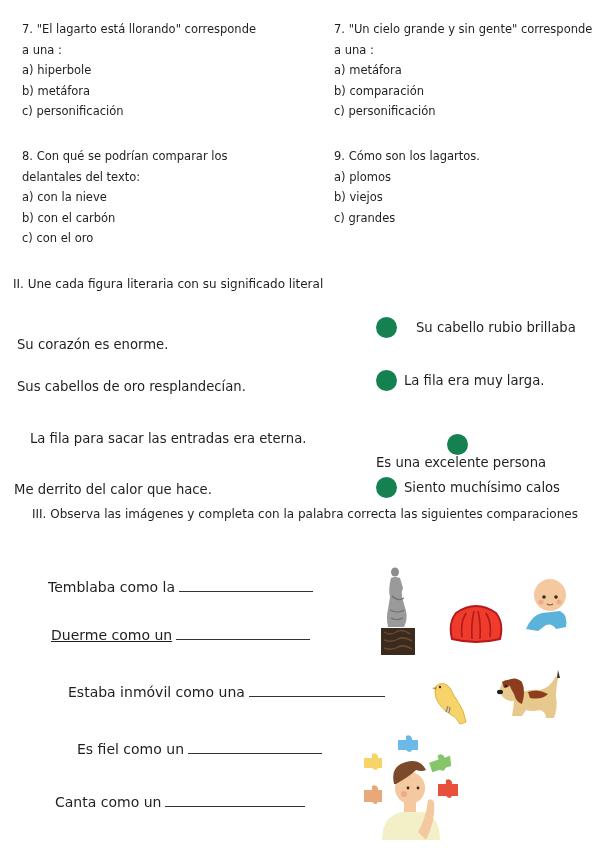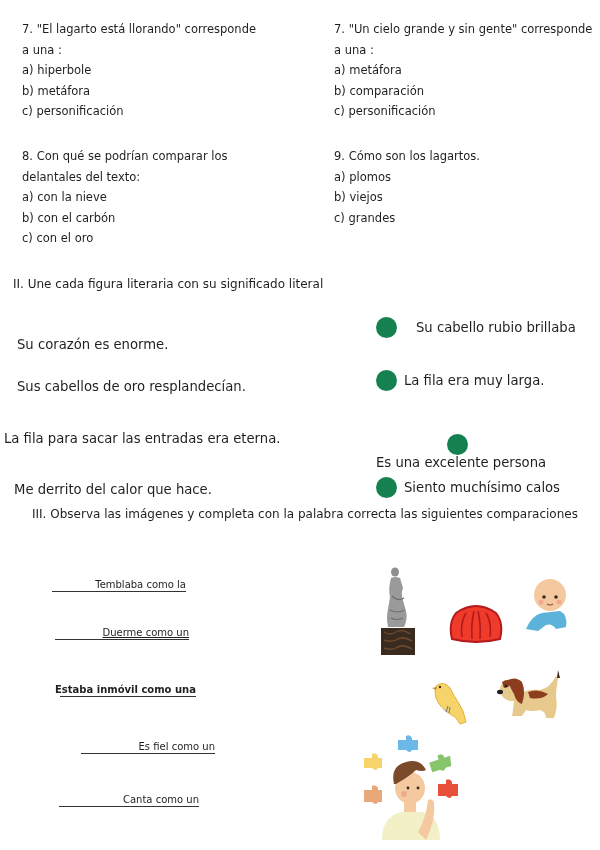--- a/index.html
+++ b/index.html
@@ -5,21 +5,21 @@
   html, body { margin:0; padding:0; background:#ffffff; }
   body { width:600px; height:850px; position:relative; overflow:hidden;
          font-family:"DejaVu Sans","Liberation Sans",sans-serif; color:#1f1f1f; }
   .abs { position:absolute; white-space:nowrap; }
   .q { font-size:11.5px; line-height:20.5px; }
   .q div { height:20.5px; }
   .sec { font-size:12px; }
   .left-item { font-size:13.2px; }
   .right-item { font-size:13.2px; display:flex; align-items:center; }
   .dot { width:21px; height:21px; border-radius:50%; background:#168150; display:inline-block; margin-right:7px; flex:0 0 auto; }
-  .fill { font-size:10px; display:flex; align-items:flex-end;flex-direction:column; }
+  .fill { font-size:14px; display:flex; align-items:flex-end; }
   .blank { display:inline-block; border-bottom:1px solid #333; height:1px; margin-left:4px; margin-bottom:3px; }
   .pic { position:absolute; }
 </style>
 </head>
 <body>
 
 <div class="abs q" style="left:22px; top:19px;">
   <div>7. "El lagarto está llorando" corresponde</div>
   <div>a una :</div>
   <div>a) hiperbole</div>
@@ -47,21 +47,21 @@
   <div>9. Cómo son los lagartos.</div>
   <div>a) plomos</div>
   <div>b) viejos</div>
   <div>c) grandes</div>
 </div>
 
 <div class="abs sec" style="left:13px; top:277px;">II. Une cada figura literaria con su significado literal</div>
 
 <div class="abs left-item" style="left:17px; top:322px;margin-top:15px;">Su corazón es enorme.</div>
 <div class="abs left-item" style="left:17px; top:379px;">Sus cabellos de oro resplandecían.</div>
-<div class="abs left-item" style="left:4px; top:431px;text-align:right;">La fila para sacar las entradas era eterna.</div>
+<div class="abs left-item" style="left:30px; top:431px;text-align:right;">La fila para sacar las entradas era eterna.</div>
 <div class="abs left-item" style="left:14px; top:482px;">Me derrito del calor que hace.</div>
 
 <div class="abs right-item" style="left:376px; top:317px;gap:12px;">
   <span class="dot"></span>
   <span>Su cabello rubio brillaba</span>
 </div>
 <div class="abs right-item" style="left:376px; top:370px;">
   <span class="dot"></span>
   <span>La fila era muy larga.</span>
 </div>
@@ -77,21 +77,21 @@
 <div class="abs sec" style="left:32px; top:507px;">III. Observa las imágenes y completa con la palabra correcta las siguientes comparaciones</div>
 
 <div class="abs fill" style="left:48px; top:579px;">
   <span>Temblaba como la</span>
   <span class="blank" style="width:134px;"></span>
 </div>
 <div class="abs fill" style="left:51px; top:627px;text-decoration:underline;">
   <span>Duerme como un</span>
   <span class="blank" style="width:134px;"></span>
 </div>
-<div class="abs fill" style="left:55px; top:684px;font-weight:bold;">
+<div class="abs fill" style="left:68px; top:684px;">
   <span>Estaba inmóvil como una</span>
   <span class="blank" style="width:136px;"></span>
 </div>
 <div class="abs fill" style="left:77px; top:741px;">
   <span>Es fiel como un</span>
   <span class="blank" style="width:134px;"></span>
 </div>
 <div class="abs fill" style="left:55px; top:794px;">
   <span>Canta como un</span>
   <span class="blank" style="width:140px;"></span>

